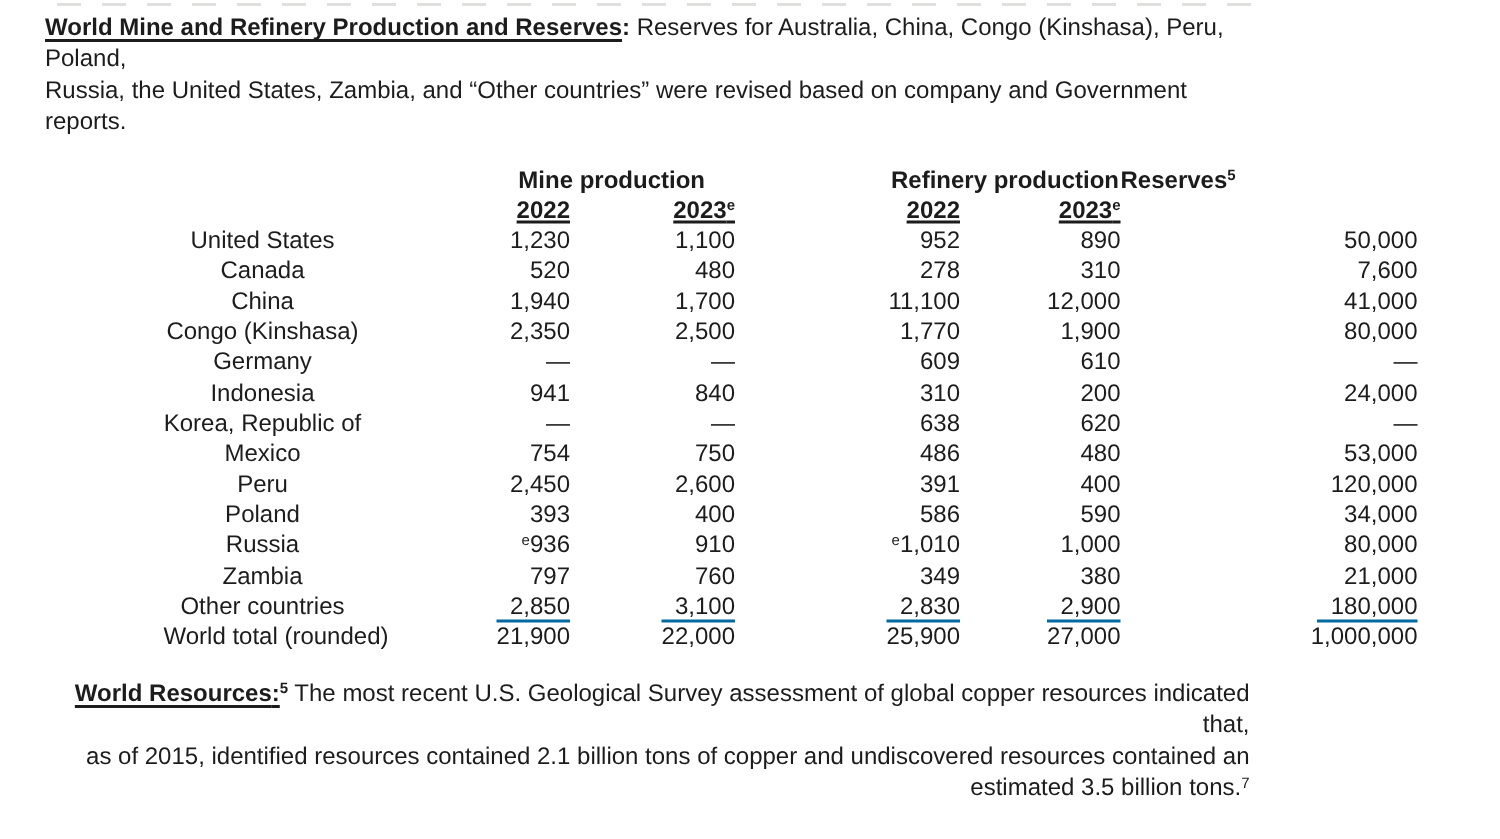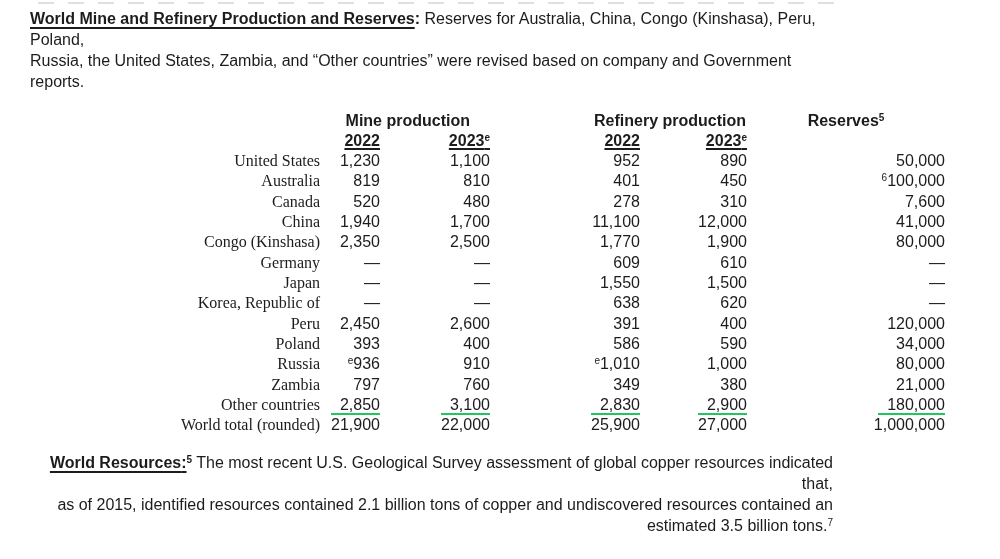--- a/index.html
+++ b/index.html
@@ -63,36 +63,36 @@
     font-weight: normal;
     white-space: nowrap;
     vertical-align: baseline;
   }
   thead tr { height: 20px; }
   tbody tr { height: 20.35px; }
   th.grp span { font-weight: bold; }
   th.grp { text-align: right; }
   th.grp.mine { padding-right: 20px; margin-top: 20px; }
   th.grp.ref  { padding-right: 1px; }
-  th.grp.res  { text-align: center; margin-top: 33px; }
+  th.grp.res  { text-align: left; margin-top: 33px; }
   th.year { text-align: right; }
   th.year > span {
     font-weight: bold;
     text-decoration: underline;
     text-decoration-thickness: 2px;
     text-underline-offset: 2px;
   }
-  td.country { text-align: right; font-family: Liberation Serif, serif; }
+  td.country { text-align: center; }
   td.country.indent { padding-left: 18px; }
   td.num { text-align: right; }
   td.num .rule {
     display: inline-block;
     line-height: 17px;
     padding-left: 9px;
-    border-bottom: 2px solid #22c55e;
+    border-bottom: 2px solid #0369a1;
   }
   .footer { margin-top: 15px; text-align: right; }
 </style>
 </head>
 <body>
 
 <div class="page">
 
   <div class="top-artifact"></div>
 
@@ -126,28 +126,20 @@
     <tbody>
         <tr>
           <td class="country">United States</td>
           <td class="num"><span class="val">1,230</span></td>
           <td class="num"><span class="val">1,100</span></td>
           <td class="num"><span class="val">952</span></td>
           <td class="num"><span class="val">890</span></td>
           <td class="num"><span class="val">50,000</span></td>
         </tr>
         <tr>
-          <td class="country">Australia</td>
-          <td class="num"><span class="val">819</span></td>
-          <td class="num"><span class="val">810</span></td>
-          <td class="num"><span class="val">401</span></td>
-          <td class="num"><span class="val">450</span></td>
-          <td class="num"><span class="val"><sup>6</sup>100,000</span></td>
-        </tr>
-        <tr>
           <td class="country">Canada</td>
           <td class="num"><span class="val">520</span></td>
           <td class="num"><span class="val">480</span></td>
           <td class="num"><span class="val">278</span></td>
           <td class="num"><span class="val">310</span></td>
           <td class="num"><span class="val">7,600</span></td>
         </tr>
         <tr>
           <td class="country">China</td>
           <td class="num"><span class="val">1,940</span></td>
@@ -166,34 +158,42 @@
         </tr>
         <tr>
           <td class="country">Germany</td>
           <td class="num"><span class="val">—</span></td>
           <td class="num"><span class="val">—</span></td>
           <td class="num"><span class="val">609</span></td>
           <td class="num"><span class="val">610</span></td>
           <td class="num"><span class="val">—</span></td>
         </tr>
         <tr>
-          <td class="country">Japan</td>
-          <td class="num"><span class="val">—</span></td>
-          <td class="num"><span class="val">—</span></td>
-          <td class="num"><span class="val">1,550</span></td>
-          <td class="num"><span class="val">1,500</span></td>
-          <td class="num"><span class="val">—</span></td>
+          <td class="country">Indonesia</td>
+          <td class="num"><span class="val">941</span></td>
+          <td class="num"><span class="val">840</span></td>
+          <td class="num"><span class="val">310</span></td>
+          <td class="num"><span class="val">200</span></td>
+          <td class="num"><span class="val">24,000</span></td>
         </tr>
         <tr>
           <td class="country">Korea, Republic of</td>
           <td class="num"><span class="val">—</span></td>
           <td class="num"><span class="val">—</span></td>
           <td class="num"><span class="val">638</span></td>
           <td class="num"><span class="val">620</span></td>
           <td class="num"><span class="val">—</span></td>
+        </tr>
+        <tr>
+          <td class="country">Mexico</td>
+          <td class="num"><span class="val">754</span></td>
+          <td class="num"><span class="val">750</span></td>
+          <td class="num"><span class="val">486</span></td>
+          <td class="num"><span class="val">480</span></td>
+          <td class="num"><span class="val">53,000</span></td>
         </tr>
         <tr>
           <td class="country">Peru</td>
           <td class="num"><span class="val">2,450</span></td>
           <td class="num"><span class="val">2,600</span></td>
           <td class="num"><span class="val">391</span></td>
           <td class="num"><span class="val">400</span></td>
           <td class="num"><span class="val">120,000</span></td>
         </tr>
         <tr>

